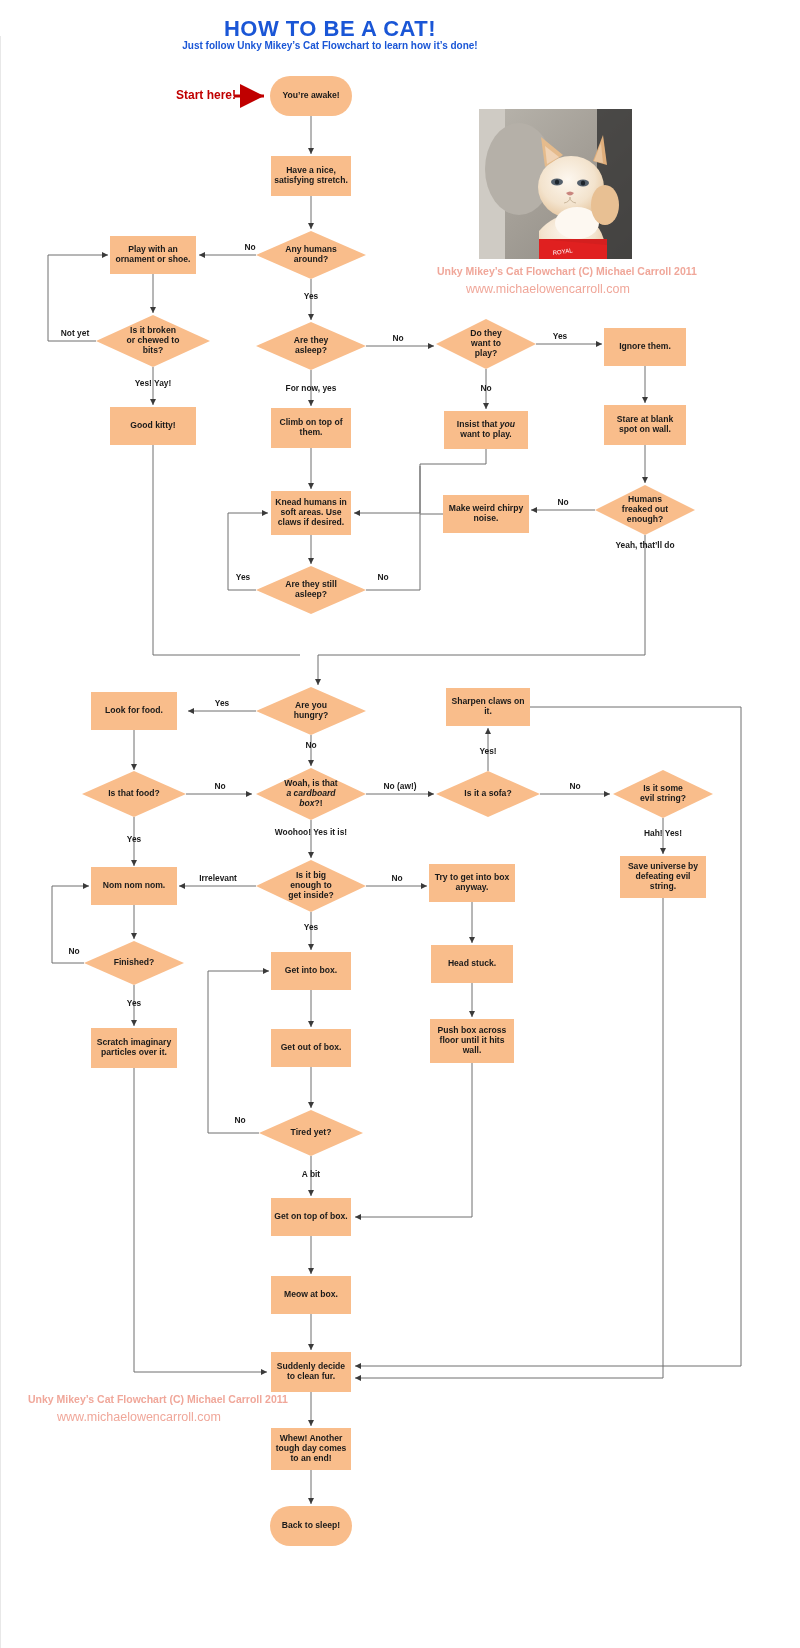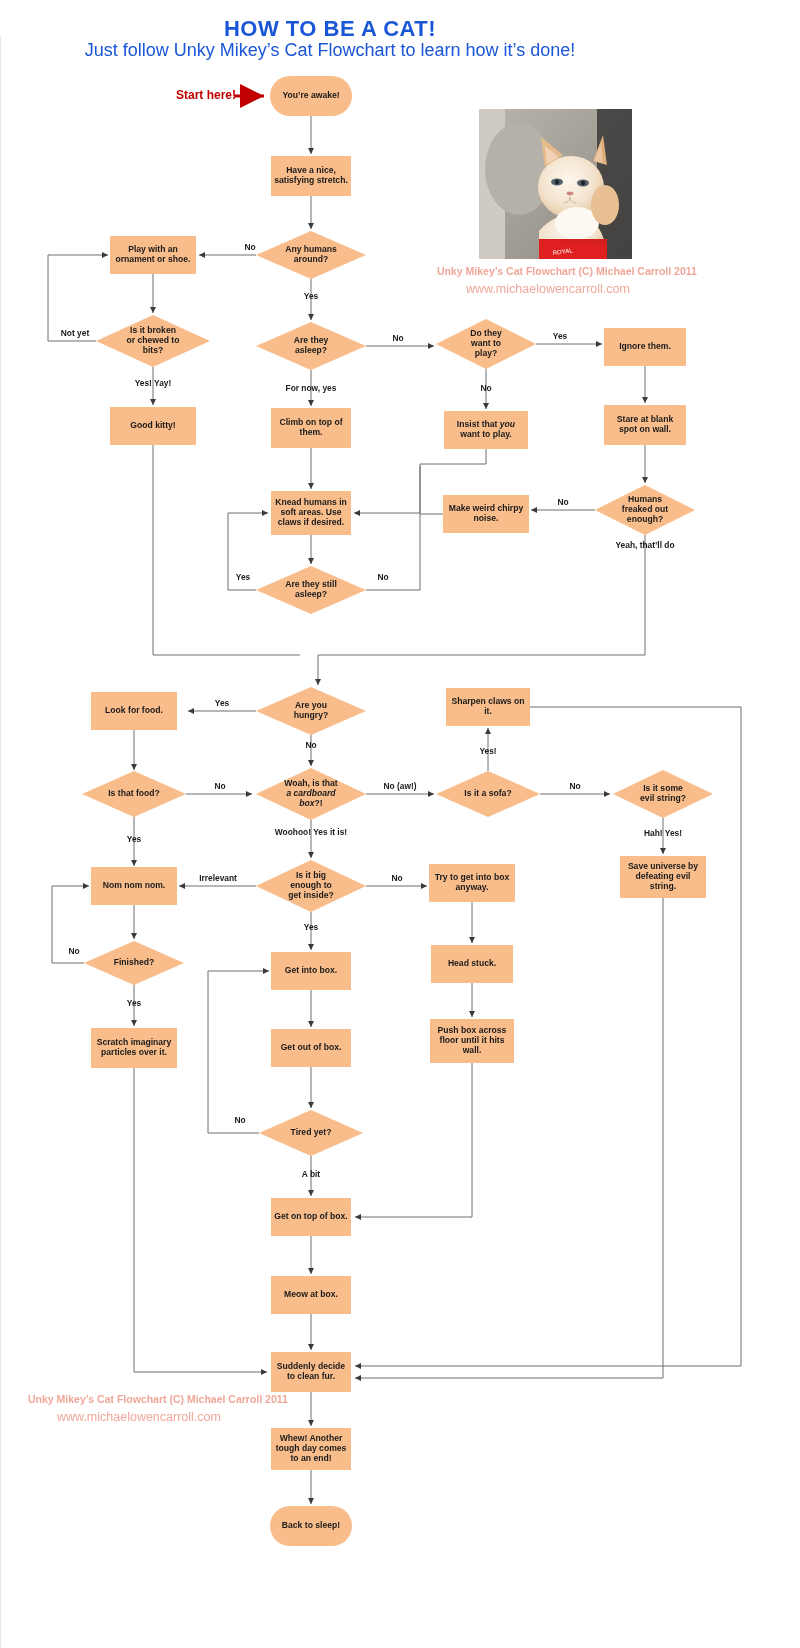--- a/index.html
+++ b/index.html
@@ -1,21 +1,21 @@
 <!DOCTYPE html>
 <html><head>
 <meta charset="utf-8">
 <style>
   html,body{margin:0;padding:0;background:#ffffff;}
   body{font-family:"Liberation Sans",sans-serif;}
   #page{position:relative;width:800px;height:1648px;background:#ffffff;overflow:hidden;}
   #leftrule{position:absolute;left:0;top:36px;width:1px;height:1612px;background:#e8e8e8;}
   .hdr{position:absolute;left:0;width:660px;text-align:center;color:#1a56d6;}
   #title{top:16px;font-size:22px;font-weight:bold;letter-spacing:.5px;}
-  #subtitle{top:40px;font-size:18px;font-weight:normal;}
+  #subtitle{top:40px;font-size:10px;font-weight:bold;}
   #starthere{position:absolute;left:176px;top:88px;font-size:12px;font-weight:bold;color:#c00000;}
   #photo{position:absolute;left:479px;top:109px;width:153px;height:150px;overflow:hidden;}
   .cr{position:absolute;color:#f0a79a;font-weight:bold;white-space:nowrap;text-align:right;}
   #cr1a{left:437px;top:265px;font-size:10.5px;}
   #cr1b{left:466px;top:282px;font-size:12.5px;font-weight:normal;}
   #cr2a{left:28px;top:1393px;font-size:10.5px;}
   #cr2b{left:57px;top:1410px;font-size:12.5px;font-weight:normal;}
   svg#chart{position:absolute;left:0;top:0;width:800px;height:1648px;}
   .node text, .edgelbl{font-family:"Liberation Sans",sans-serif;}
   .nodetxt{font-size:8.6px;font-weight:bold;fill:#1a1a1a;text-anchor:middle;dominant-baseline:middle;}

